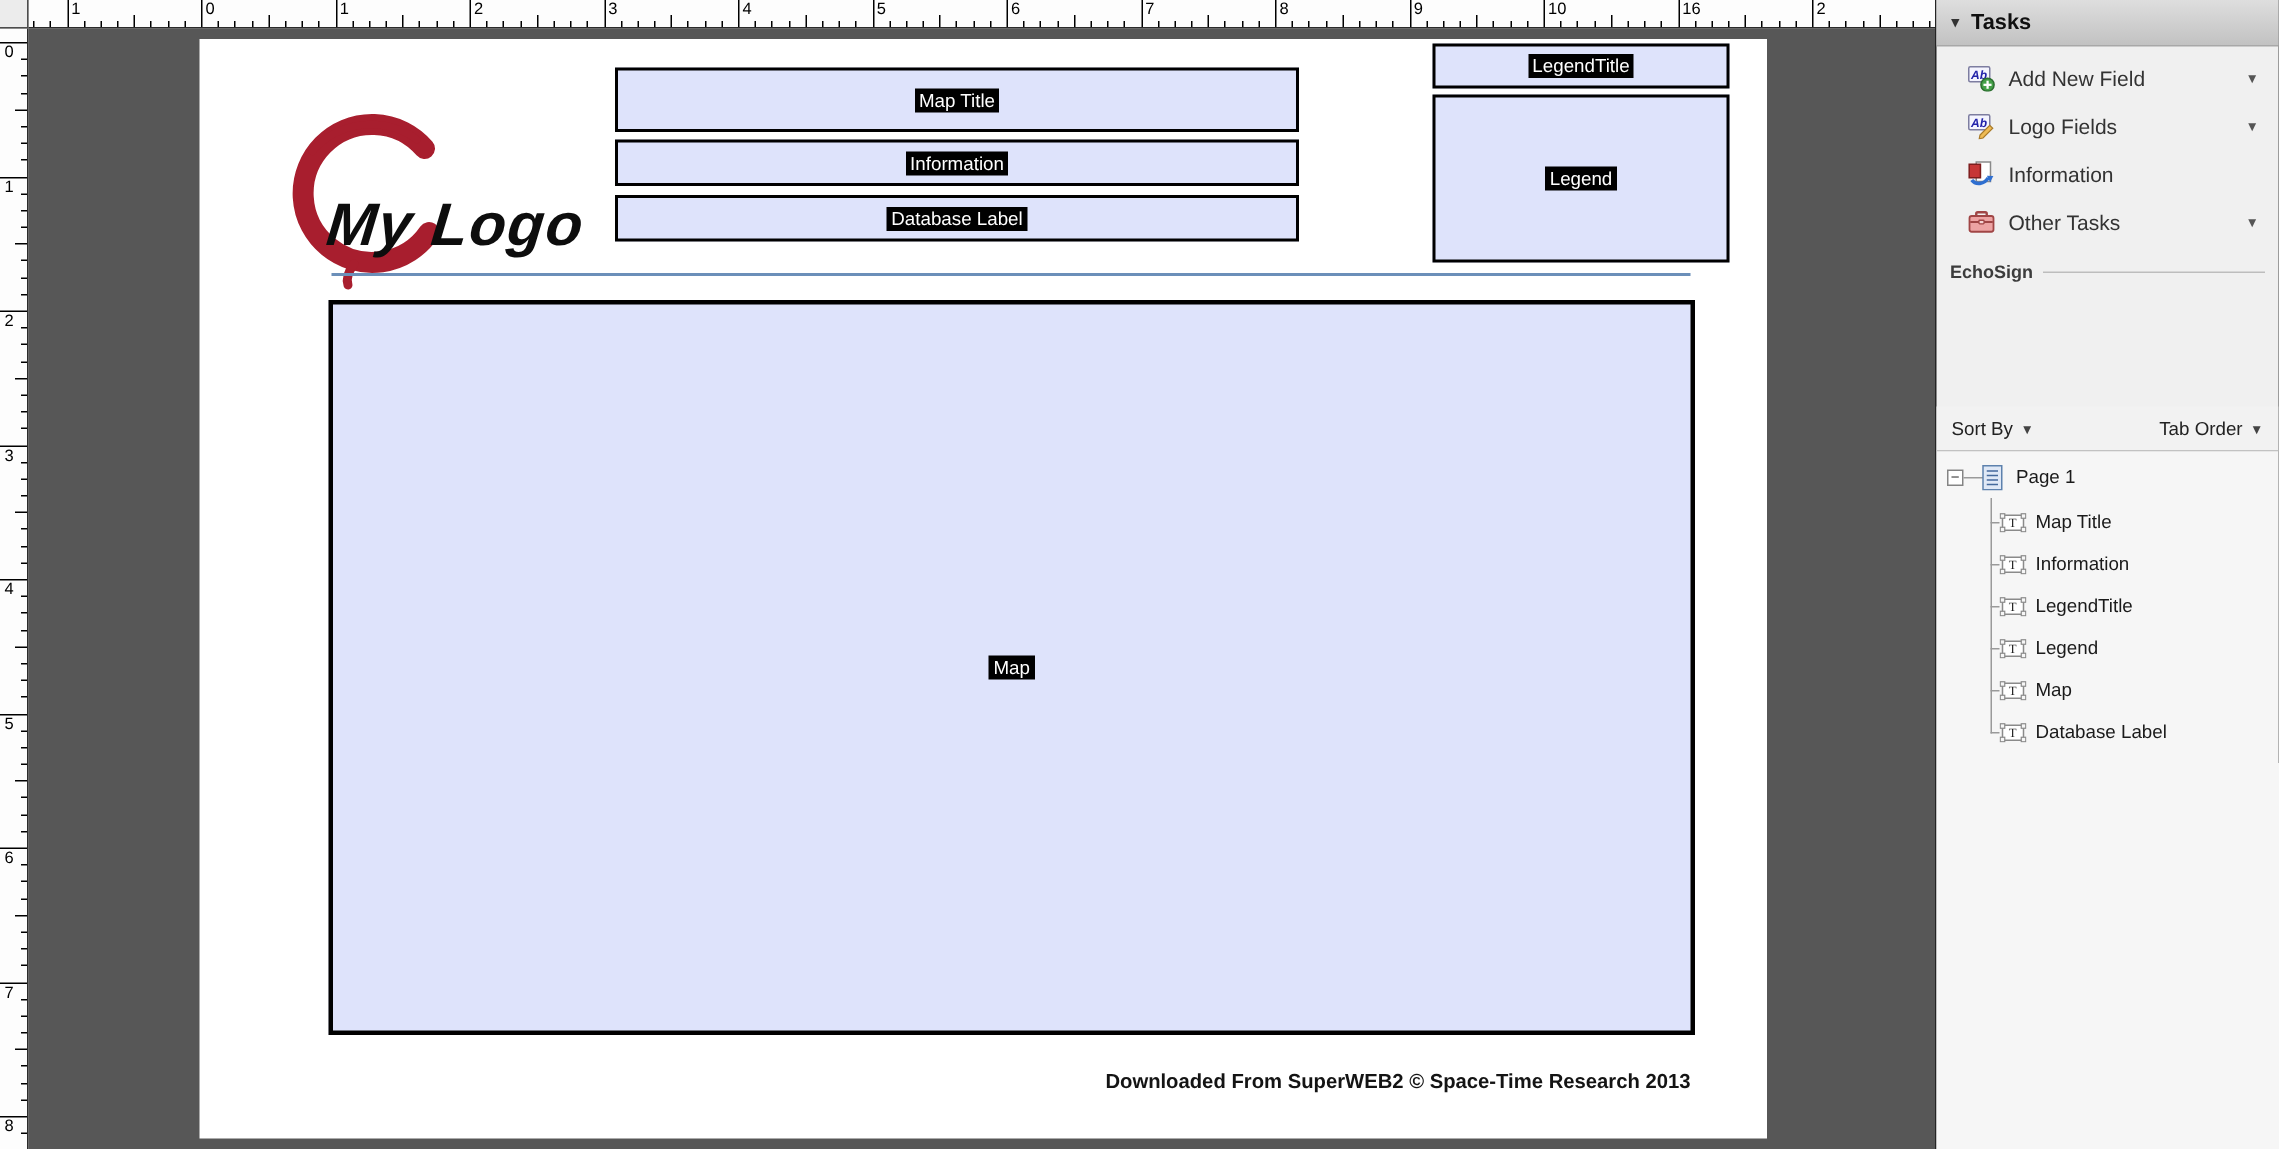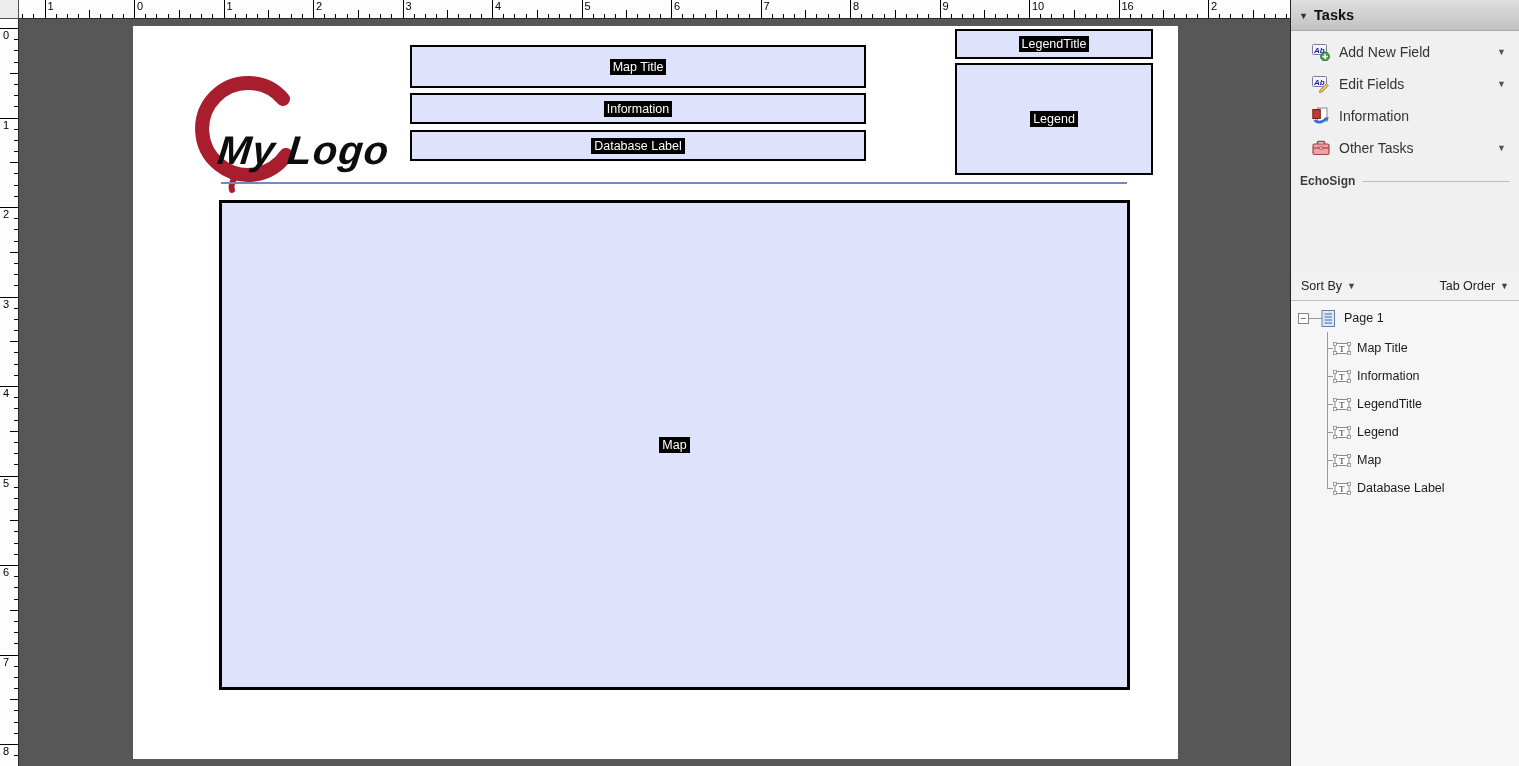--- a/index.html
+++ b/index.html
@@ -327,20 +327,21 @@
     <div class="form-field f-legend-title">
       <span class="field-tag">LegendTitle</span>
     </div>
     <div class="form-field f-legend">
       <span class="field-tag">Legend</span>
     </div>
     <div class="form-field f-map">
       <span class="field-tag">Map</span>
     </div>
 
+    <div class="page-footer">Downloaded From SuperWEB2 © Space-Time Research 2013</div>
   </div>
 
   <div class="panel">
 
     <div class="tasks-header">
       <span class="collapse-tri">▾</span>
       <span>Tasks</span>
     </div>
 
     <div id="taskList">
@@ -354,21 +355,21 @@
             </svg></span>
           <span>Add New Field</span>
           <span class="chev">▼</span>
         </div>
         <div class="task-row" style="top: 68px;">
           <span class="task-icon"><svg viewBox="0 0 18 18">
               <rect x="0.5" y="1.5" width="14" height="10" rx="1" fill="#f4f4ff" stroke="#7d7da0"></rect>
               <text x="2" y="9.5" font-size="8" font-weight="bold" font-style="italic" fill="#2222aa" font-family="Liberation Sans,sans-serif">Ab</text>
               <path d="M8 15 L14.5 8.5 L16.5 10.5 L10 17 L7.5 17.5 Z" fill="#eebb55" stroke="#a97b2a" stroke-width="0.8"></path>
             </svg></span>
-          <span>Edit Fields</span>
+          <span>Logo Fields</span>
           <span class="chev">▼</span>
         </div>
         <div class="task-row" style="top: 100px;">
           <span class="task-icon"><svg viewBox="0 0 18 18">
               <rect x="5.5" y="1" width="9.5" height="13" fill="#fff" stroke="#8a8a8a"></rect>
               <rect x="0.8" y="2.5" width="7.5" height="9" fill="#c63636" stroke="#7d1d1d"></rect>
               <path d="M2.5 13 C 5 16.5 11 16 13.5 11.5" fill="none" stroke="#2f6fd0" stroke-width="2.4"></path>
               <path d="M14.8 14.5 L12.6 10.2 L16.9 10.4 Z" fill="#2f6fd0"></path>
             </svg></span>
           <span>Information</span>

